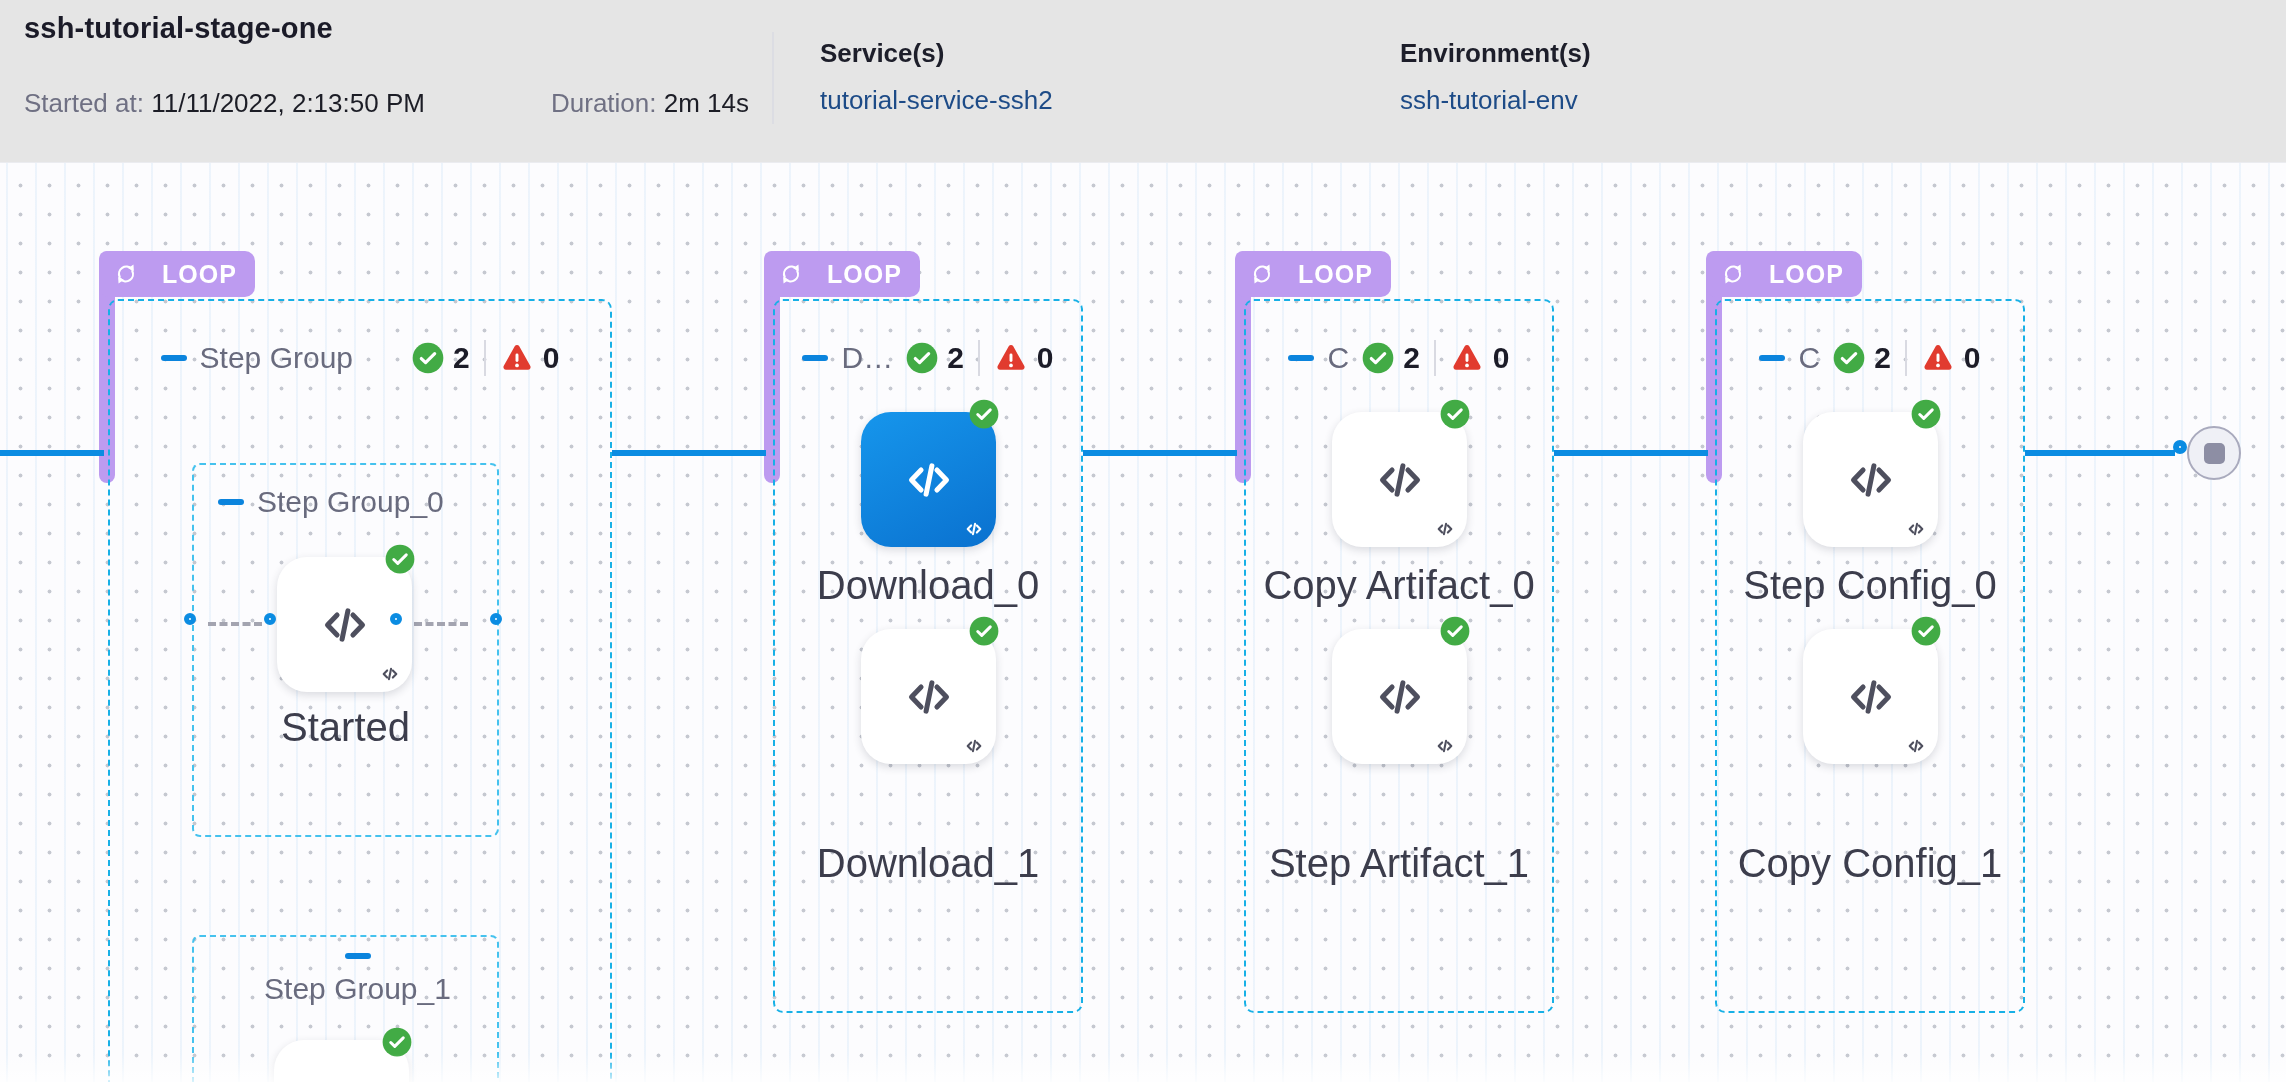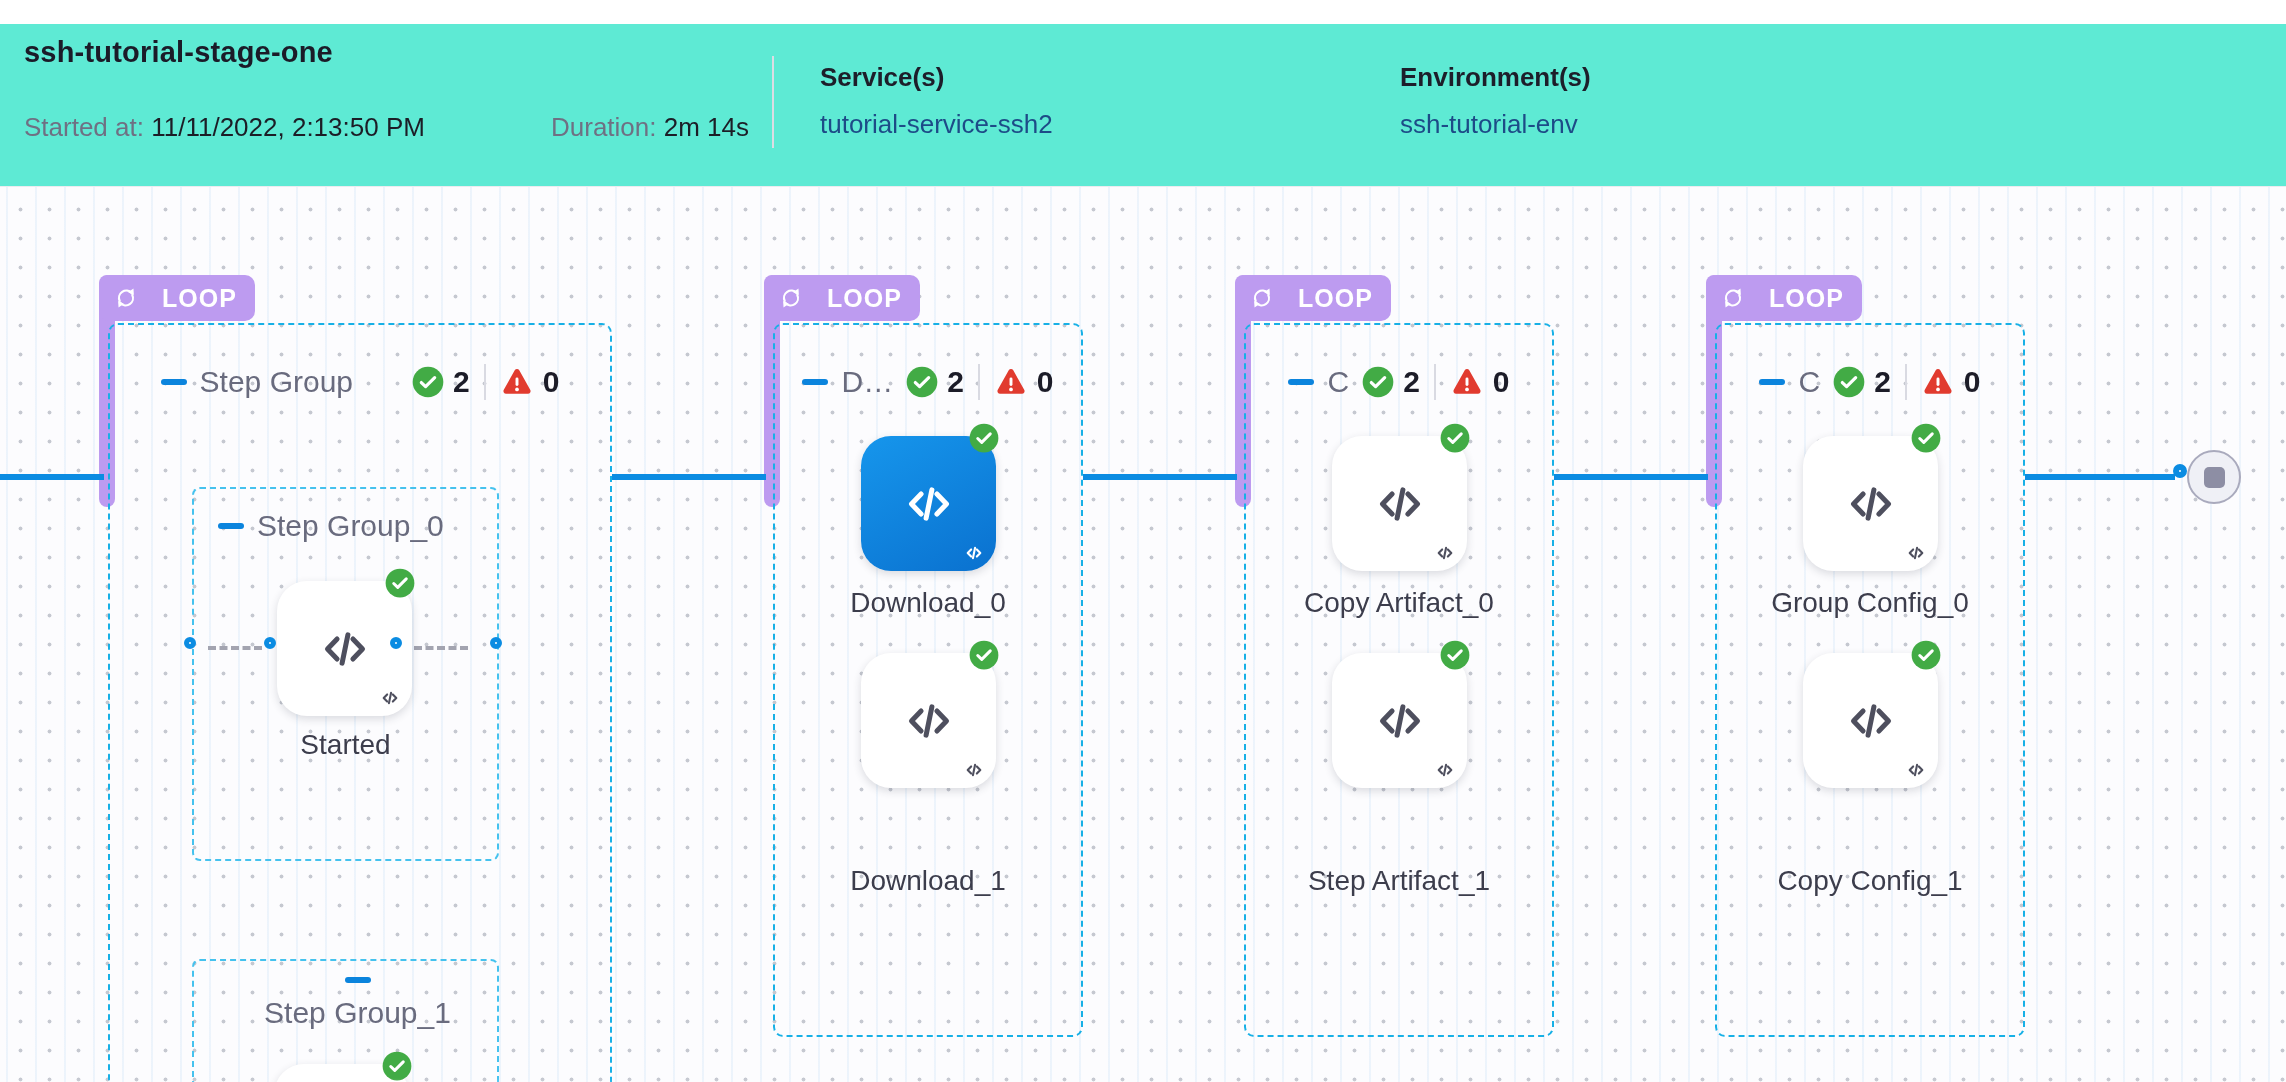--- a/index.html
+++ b/index.html
@@ -1,21 +1,21 @@
 <!DOCTYPE html>
 <html><head>
 <meta charset="utf-8">
 <style>
   * { box-sizing: border-box; margin: 0; padding: 0; }
   html, body { width: 2286px; height: 1082px; overflow: hidden; background: #fff;
     font-family: "Liberation Sans", sans-serif; }
 
   
-  .hdr { position: relative; width: 2286px; height: 163px; background: #5eead4;
-    border-bottom: 1px solid #ebecf0; margin-top: 24px; }
+  .hdr { position: relative; width: 2286px; height: 163px; background: #e5e5e5;
+    border-bottom: 1px solid #ebecf0; }
   .hdr-title { position: absolute; left: 24px; top: 12px; font-size: 29px;
     font-weight: bold; color: #1b1b28; letter-spacing: 0.2px; }
   .meta { position: absolute; top: 88px; font-size: 26px; color: #1c1d26; }
   .meta .lbl { color: #6f7083; }
   .hdr-divider { position: absolute; left: 772px; top: 32px; width: 2px; height: 92px;
     background: #dcdde3; }
   .svcblk { position: absolute; top: 38px; }
   .svcblk .blk-lbl { font-size: 26px; font-weight: bold; color: #1d1e2a; }
   .svcblk .blk-link { display: inline-block; margin-top: 16px; font-size: 26px;
     color: #1d4b87; cursor: pointer; }
@@ -55,21 +55,21 @@
 
   .node { position: absolute; width: 135px; height: 135px; border-radius: 30px;
     background: #fff; box-shadow: 0 3px 9px rgba(40,41,61,0.16); cursor: pointer;
     display: flex; align-items: center; justify-content: center; z-index: 2; }
   .node.sel { background: linear-gradient(150deg, #1696ec 0%, #0a71cf 100%); }
   .node .mini { position: absolute; right: 12px; bottom: 9px; }
   .node-badge { position: absolute; top: -13px; right: -3px; }
   .steprow { position: absolute; left: 0; right: 0; height: 0; }
   .steprow .node { left: 50%; margin-left: -67px; }
   .slabel { position: absolute; left: 0; right: 0; text-align: center;
-    font-size: 28px; color: #3c3d4c; white-space: nowrap; }
+    font-size: 40px; color: #3c3d4c; white-space: nowrap; }
 
   .ring { position: absolute; width: 12px; height: 12px; background: #fff;
     border: 5px solid #0b8ce2; border-radius: 50%; z-index: 3; }
   .dashline { position: absolute; height: 0; border-top: 4px dashed #a3a4b0; z-index: 1; }
 
   .end-circle { position: absolute; left: 2187px; top: 263px; width: 54px; height: 54px;
     border-radius: 50%; background: #eff0f6; border: 2px solid #a9aabd; z-index: 4;
     display: flex; align-items: center; justify-content: center; cursor: pointer; }
   .end-square { width: 21px; height: 21px; border-radius: 5px; background: #8d8ea4; }
   .end-ring { position: absolute; left: 2173px; top: 277px; width: 14px; height: 14px;
@@ -398,21 +398,21 @@
               <path d="M15.8 7.2 20.4 12l-4.6 4.8"></path>
               <path d="M13.4 5.2 10.6 18.8"></path>
             </g>
           </svg>
         <svg class="node-badge" width="30" height="30" viewBox="0 0 24 24">
             <circle cx="12" cy="12" r="11.5" fill="#42ab45"></circle>
             <path d="M7 12.4l3.2 3.1 6.8-6.8" stroke="#fff" stroke-width="2.4" fill="none" stroke-linecap="round" stroke-linejoin="round"></path>
           </svg>
       </div>
     </div>
-    <div class="slabel" style="top:262px;">Group Config_0</div>
+    <div class="slabel" style="top:262px;">Step Config_0</div>
     <div class="steprow" style="top:328px;">
       <div class="node">
         <svg width="58" height="50" viewBox="0 0 24 24">
             <g fill="none" stroke="#4e4f5e" stroke-width="2.4" stroke-linecap="round" stroke-linejoin="round">
               <path d="M8.2 7.2 3.6 12l4.6 4.8"></path>
               <path d="M15.8 7.2 20.4 12l-4.6 4.8"></path>
               <path d="M13.4 5.2 10.6 18.8"></path>
             </g>
           </svg>
         <svg class="mini" width="20" height="18" viewBox="0 0 24 24">

